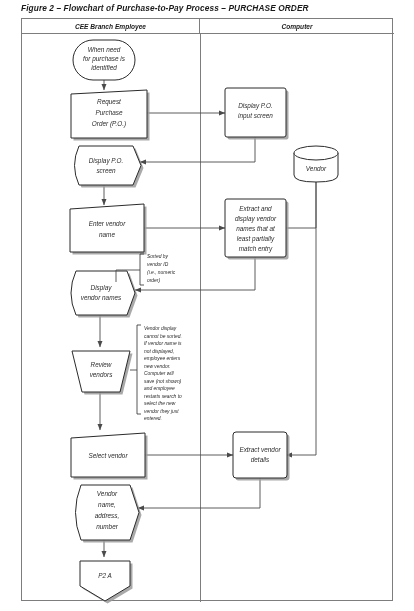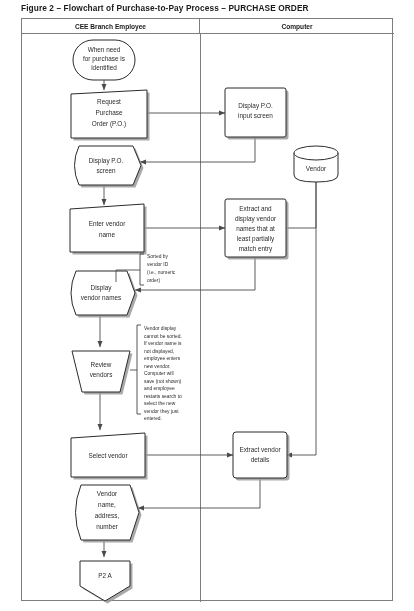--- a/index.html
+++ b/index.html
@@ -13,20 +13,21 @@
     font-family: "Liberation Sans", sans-serif;
     position: relative;
     overflow: hidden;
   }
   #page {
     position: absolute;
     left: 0; top: 0;
     width: 376px;
     height: 611px;
     background: #ffffff;
+    font-style: italic;
   }
   #figure-title {
     position: absolute;
     left: 21px;
     top: 3px;
     width: 380px;
     font-size: 8.3px;
     font-weight: bold;
     color: #1a1a1a;
     letter-spacing: 0.1px;

